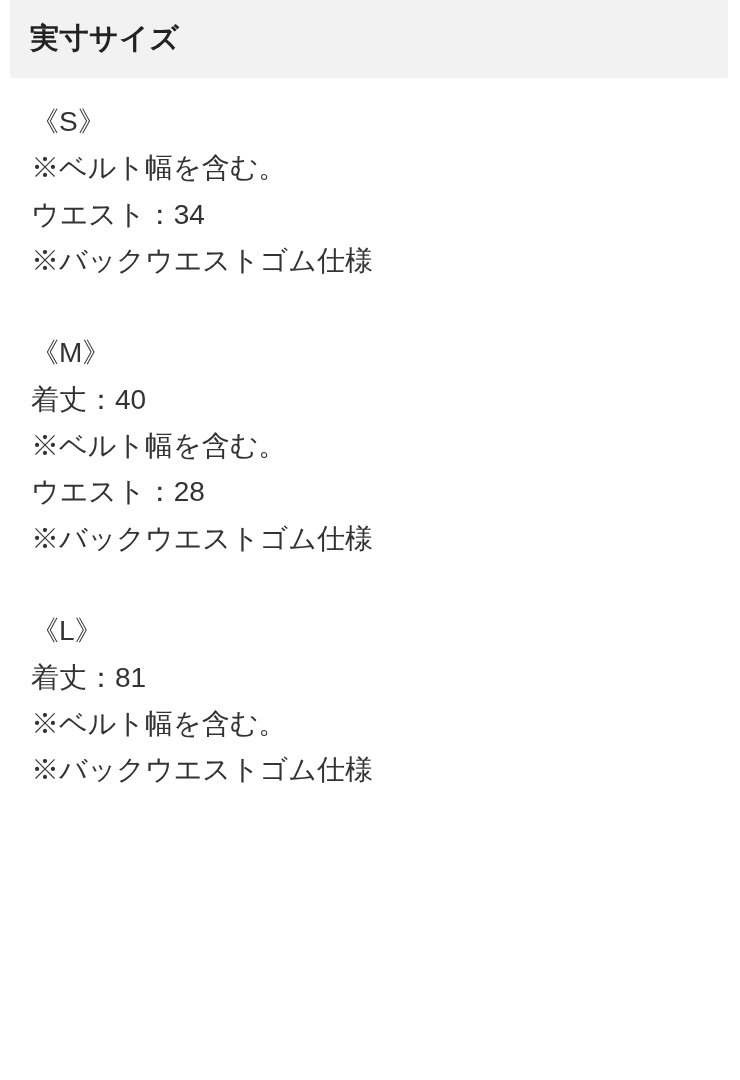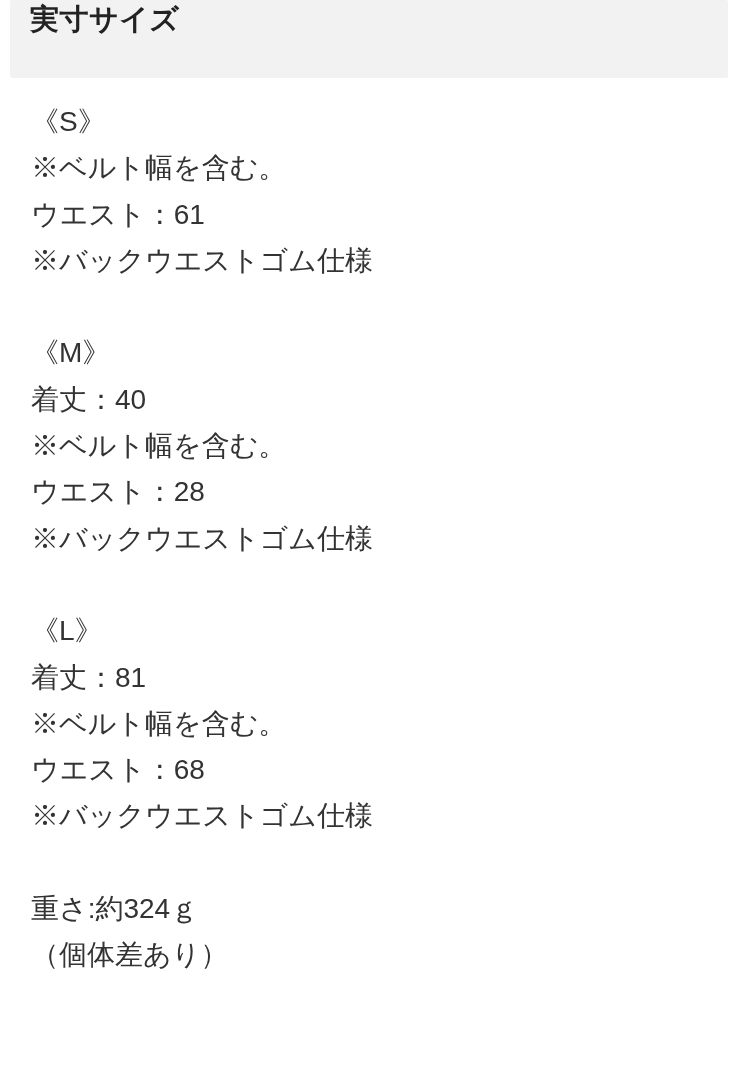--- a/index.html
+++ b/index.html
@@ -18,20 +18,21 @@
     width: 740px;
     height: 1080px;
     position: relative;
   }
   .header-bar {
     margin: 0 12px 0 10px;
     height: 78px;
     background: #f2f2f2;
     border-radius: 2px;
     display: flex;
+    align-items: center;
     padding-left: 20px;
     box-sizing: border-box;
   }
   .header-title {
     font-size: 29px;
     font-weight: bold;
     color: #222222;
     letter-spacing: 0.5px;
   }
   .content {
@@ -55,40 +56,35 @@
 
   <div class="header-bar">
     <span class="header-title">実寸サイズ</span>
   </div>
 
   <div class="content">
 
     <div class="size-block">
       <p class="line">《S》</p>
       <p class="line">※ベルト幅を含む。</p>
-      <p class="line">ウエスト：61</p>
+      <p class="line">ウエスト：34</p>
       <p class="line">※バックウエストゴム仕様</p>
     </div>
 
     <div class="size-block gap">
       <p class="line">《M》</p>
       <p class="line">着丈：40</p>
       <p class="line">※ベルト幅を含む。</p>
       <p class="line">ウエスト：28</p>
       <p class="line">※バックウエストゴム仕様</p>
     </div>
 
     <div class="size-block gap">
       <p class="line">《L》</p>
       <p class="line">着丈：81</p>
       <p class="line">※ベルト幅を含む。</p>
-      <p class="line">ウエスト：68</p>
       <p class="line">※バックウエストゴム仕様</p>
     </div>
 
-    <div class="weight-block gap">
-      <p class="line">重さ:約324ｇ</p>
-      <p class="line">（個体差あり）</p>
-    </div>
 
   </div>
 
 </div>
 
 </body></html>

